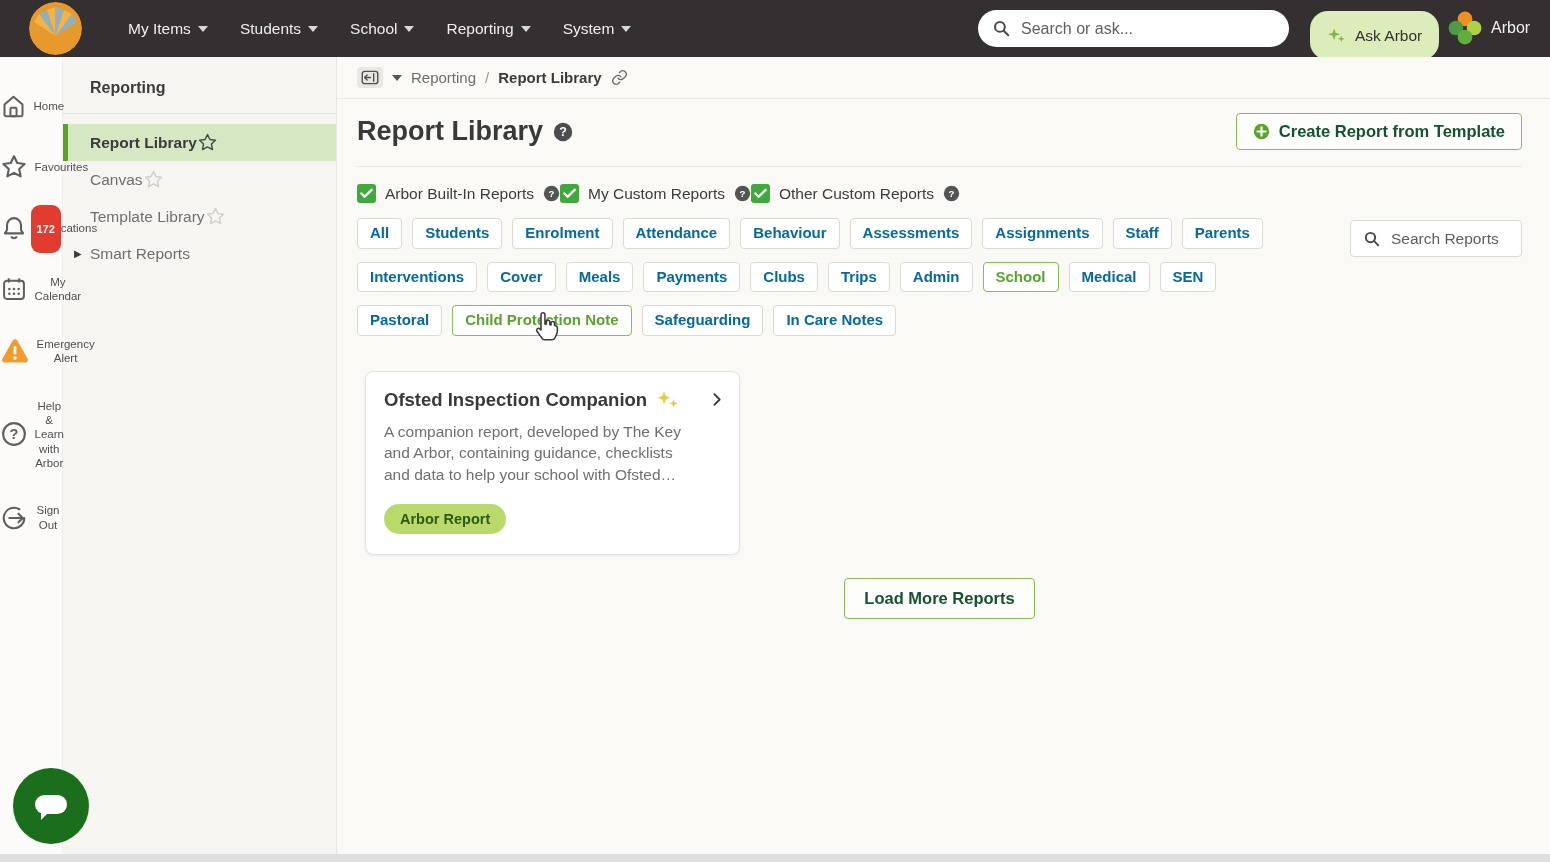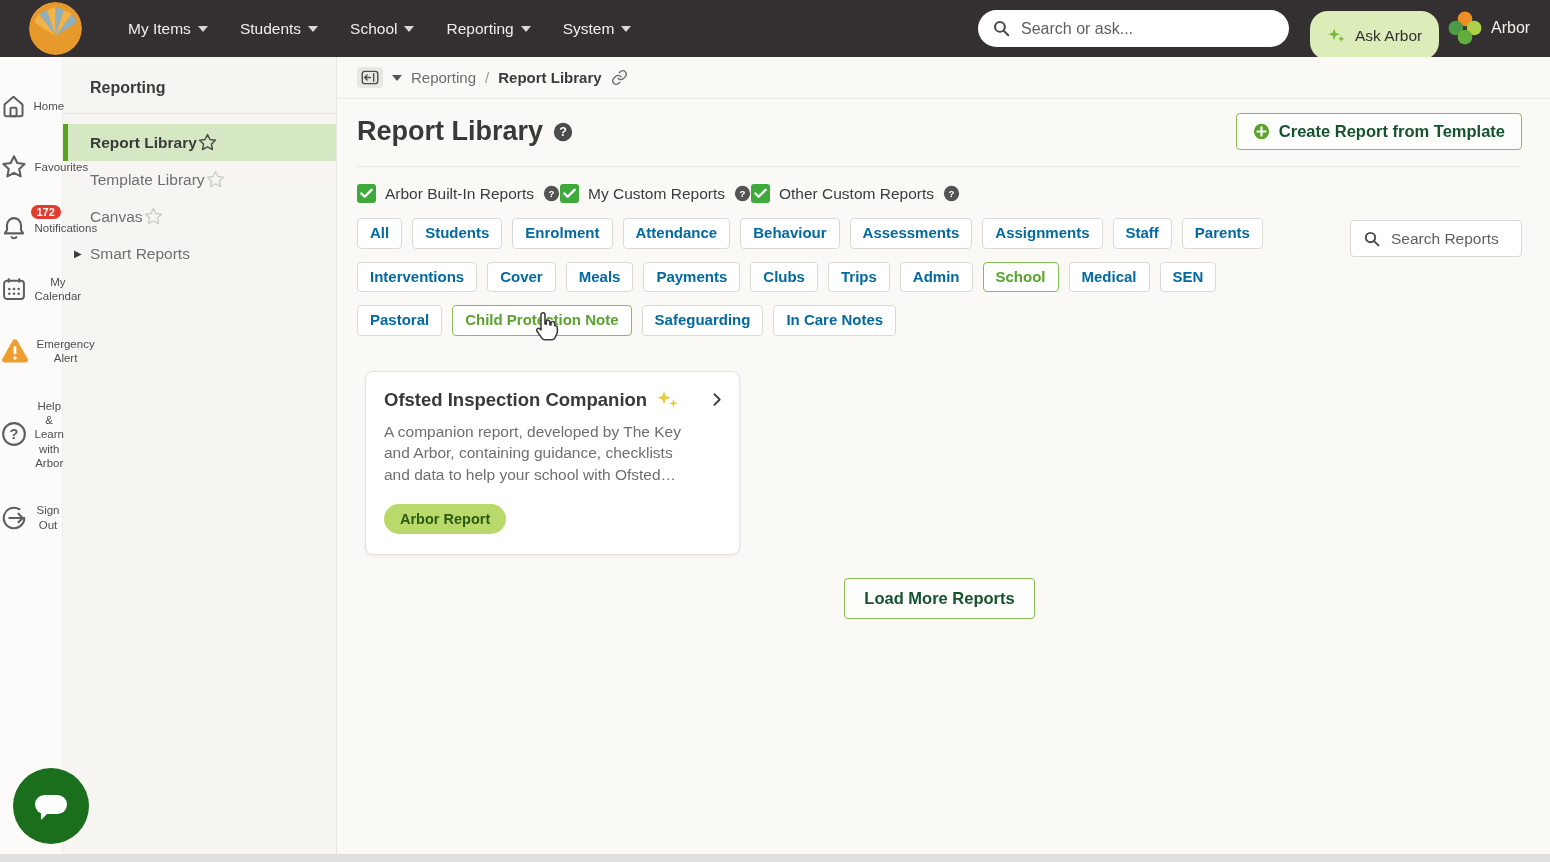--- a/index.html
+++ b/index.html
@@ -44,21 +44,21 @@
   
   .iconbar {
     width:63px; background:#fcfbfa; border-right:1px solid #efeeec;
     display:flex; flex-direction:column; align-items:center; padding-top:36px; gap:33px;
     position:relative; z-index:2;
   }
   .icon-item { display:flex; align-items:center; gap:6px; cursor:pointer; width:63px; position:relative; }
   .icon-item .lbl { font-size:11.5px; color:#4f4f4f; text-align:center; line-height:1.25; padding:0 1px; }
   .icon-badge {
     position:absolute; top:-9px; left:31px; background:#e23b30; color:#fff;
-    font-size:11px; font-weight:bold; padding:1px 6px; border-radius:9px;
+    font-size:11px; font-weight:bold; padding:18px 6px; border-radius:9px;
   }
 
   
   .modulebar { width:274px; background:#f7f5f2; border-right:1px solid #e9e7e3; padding-top:22px; position:relative; z-index:1; }
   .module-title { font-size:16px; font-weight:bold; color:#3b3b3b; padding:0 27px; margin-bottom:16px; }
   .module-divider { border-top:1px solid #e5e3df; margin-bottom:10px; }
   .module-item {
     position:relative; display:flex; align-items:center; height:37px;
     padding:0 16px 0 27px; font-size:15.5px; color:#6f6f6f; cursor:pointer;
   }
@@ -299,29 +299,29 @@
     <div id="module-items">
         <div class="module-item selected">
           <span>Report Library</span>
           <span>
             <svg class="star" width="21" height="21" viewBox="0 0 24 24" fill="none" stroke="#4a4a4a" stroke-width="1.7" stroke-linejoin="round">
               <path d="M12 2.8l2.8 5.8 6.3.8-4.6 4.4 1.2 6.3L12 17l-5.7 3.1 1.2-6.3L2.9 9.4l6.3-.8z"></path>
             </svg>
           </span>
         </div>
         <div class="module-item">
-          <span>Template Library</span>
+          <span>Canvas</span>
           <span>
             <svg class="star" width="21" height="21" viewBox="0 0 24 24" fill="none" stroke="#cfcfca" stroke-width="1.7" stroke-linejoin="round">
               <path d="M12 2.8l2.8 5.8 6.3.8-4.6 4.4 1.2 6.3L12 17l-5.7 3.1 1.2-6.3L2.9 9.4l6.3-.8z"></path>
             </svg>
           </span>
         </div>
         <div class="module-item">
-          <span>Canvas</span>
+          <span>Template Library</span>
           <span>
             <svg class="star" width="21" height="21" viewBox="0 0 24 24" fill="none" stroke="#cfcfca" stroke-width="1.7" stroke-linejoin="round">
               <path d="M12 2.8l2.8 5.8 6.3.8-4.6 4.4 1.2 6.3L12 17l-5.7 3.1 1.2-6.3L2.9 9.4l6.3-.8z"></path>
             </svg>
           </span>
         </div>
         <div class="module-item">
           <span class="tri">▶</span>
           <span>Smart Reports</span>
         </div>

